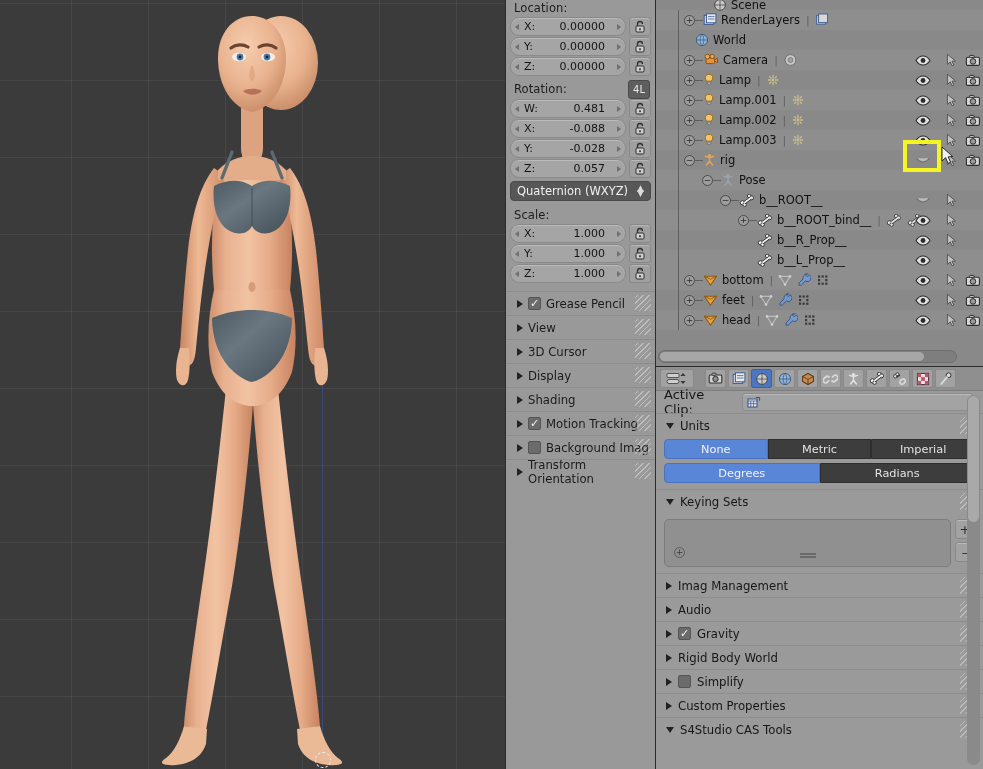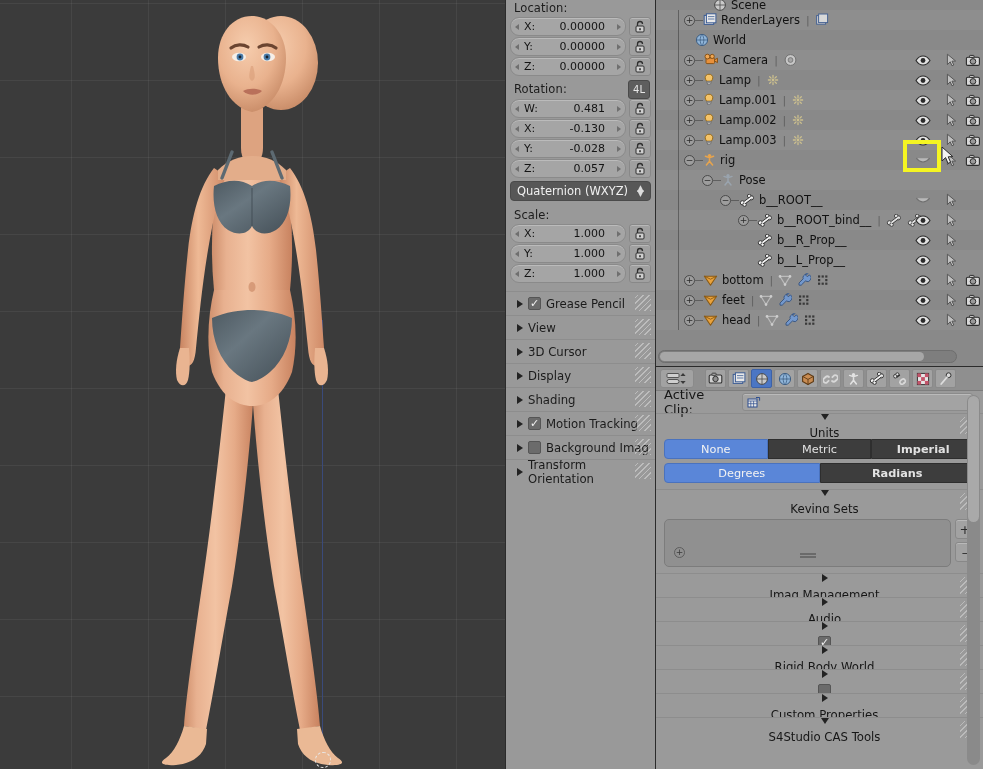--- a/index.html
+++ b/index.html
@@ -207,38 +207,38 @@
     flex: 1; height: 18px; background: #a3a3a3;
     border: 1px solid #8b8b8b; border-radius: 3px;
     display: flex; align-items: center; padding: 0 4px;
     box-shadow: inset 0 1px 0 rgba(255,255,255,.25);
   }
   .psec {
     height: 24px; display: flex; align-items: center; gap: 6px;
     padding-left: 10px;
     border-top: 1px solid #8d8d8d;
     font-size: 11.7px; color: #161616;
-    position: relative; overflow: hidden; flex-direction: column;
+    position: relative; overflow: hidden;
   }
   .psec::after {
     content: ""; position: absolute; right: 6px; top: 3px;
     width: 17px; height: 17px;
     background: repeating-linear-gradient(-45deg,
       rgba(255,255,255,.33) 0 1px, transparent 1px 4px);
   }
   .toggle-row { display: flex; padding: 2px 8px; }
   .tg {
     flex: 1; height: 20px; background: #3d3d3d;
     border: 1px solid #2e2e2e;
     display: flex; align-items: center; justify-content: center;
     color: #e2e2e2; font-size: 11.3px;
   }
   .tg.on { background: #5a86d8; border-color: #4a72bd; color: #f2f2f2; }
   .tg:first-child { border-radius: 4px 0 0 4px; }
-  .tg:last-child { border-radius: 0 4px 4px 0; font-weight: bold; }
+  .tg:last-child { border-radius: 0 4px 4px 0; }
   #keyingbox {
     margin: 6px 8px 6px 8px; display: flex; gap: 4px;
   }
   #keyingbox .list {
     flex: 1; height: 48px; background: #909090;
     border: 1px solid #7c7c7c; border-radius: 5px;
     position: relative;
   }
   #keyingbox .list .plus-sm {
     position: absolute; left: 9px; bottom: 8px;
@@ -430,21 +430,21 @@
           <svg width="12" height="13" viewBox="0 0 12 13">
               <path d="M3.5 6V4a2.5 2.5 0 015 0" fill="none" stroke="#2f2f2f" stroke-width="1.3"></path>
               <rect x="2" y="6" width="8" height="6" rx="1" fill="#cfcfcf" stroke="#2f2f2f" stroke-width="1"></rect>
               <rect x="5.2" y="8.2" width="1.6" height="2" fill="#2f2f2f"></rect>
             </svg>
         </div>
       </div>
       <div class="np-numrow">
         <div class="np-num">
           <span class="nm">X:</span>
-          <span class="nv">-0.130</span>
+          <span class="nv">-0.088</span>
         </div>
         <div class="np-lock">
           <svg width="12" height="13" viewBox="0 0 12 13">
               <path d="M3.5 6V4a2.5 2.5 0 015 0" fill="none" stroke="#2f2f2f" stroke-width="1.3"></path>
               <rect x="2" y="6" width="8" height="6" rx="1" fill="#cfcfcf" stroke="#2f2f2f" stroke-width="1"></rect>
               <rect x="5.2" y="8.2" width="1.6" height="2" fill="#2f2f2f"></rect>
             </svg>
         </div>
       </div>
       <div class="np-numrow">

